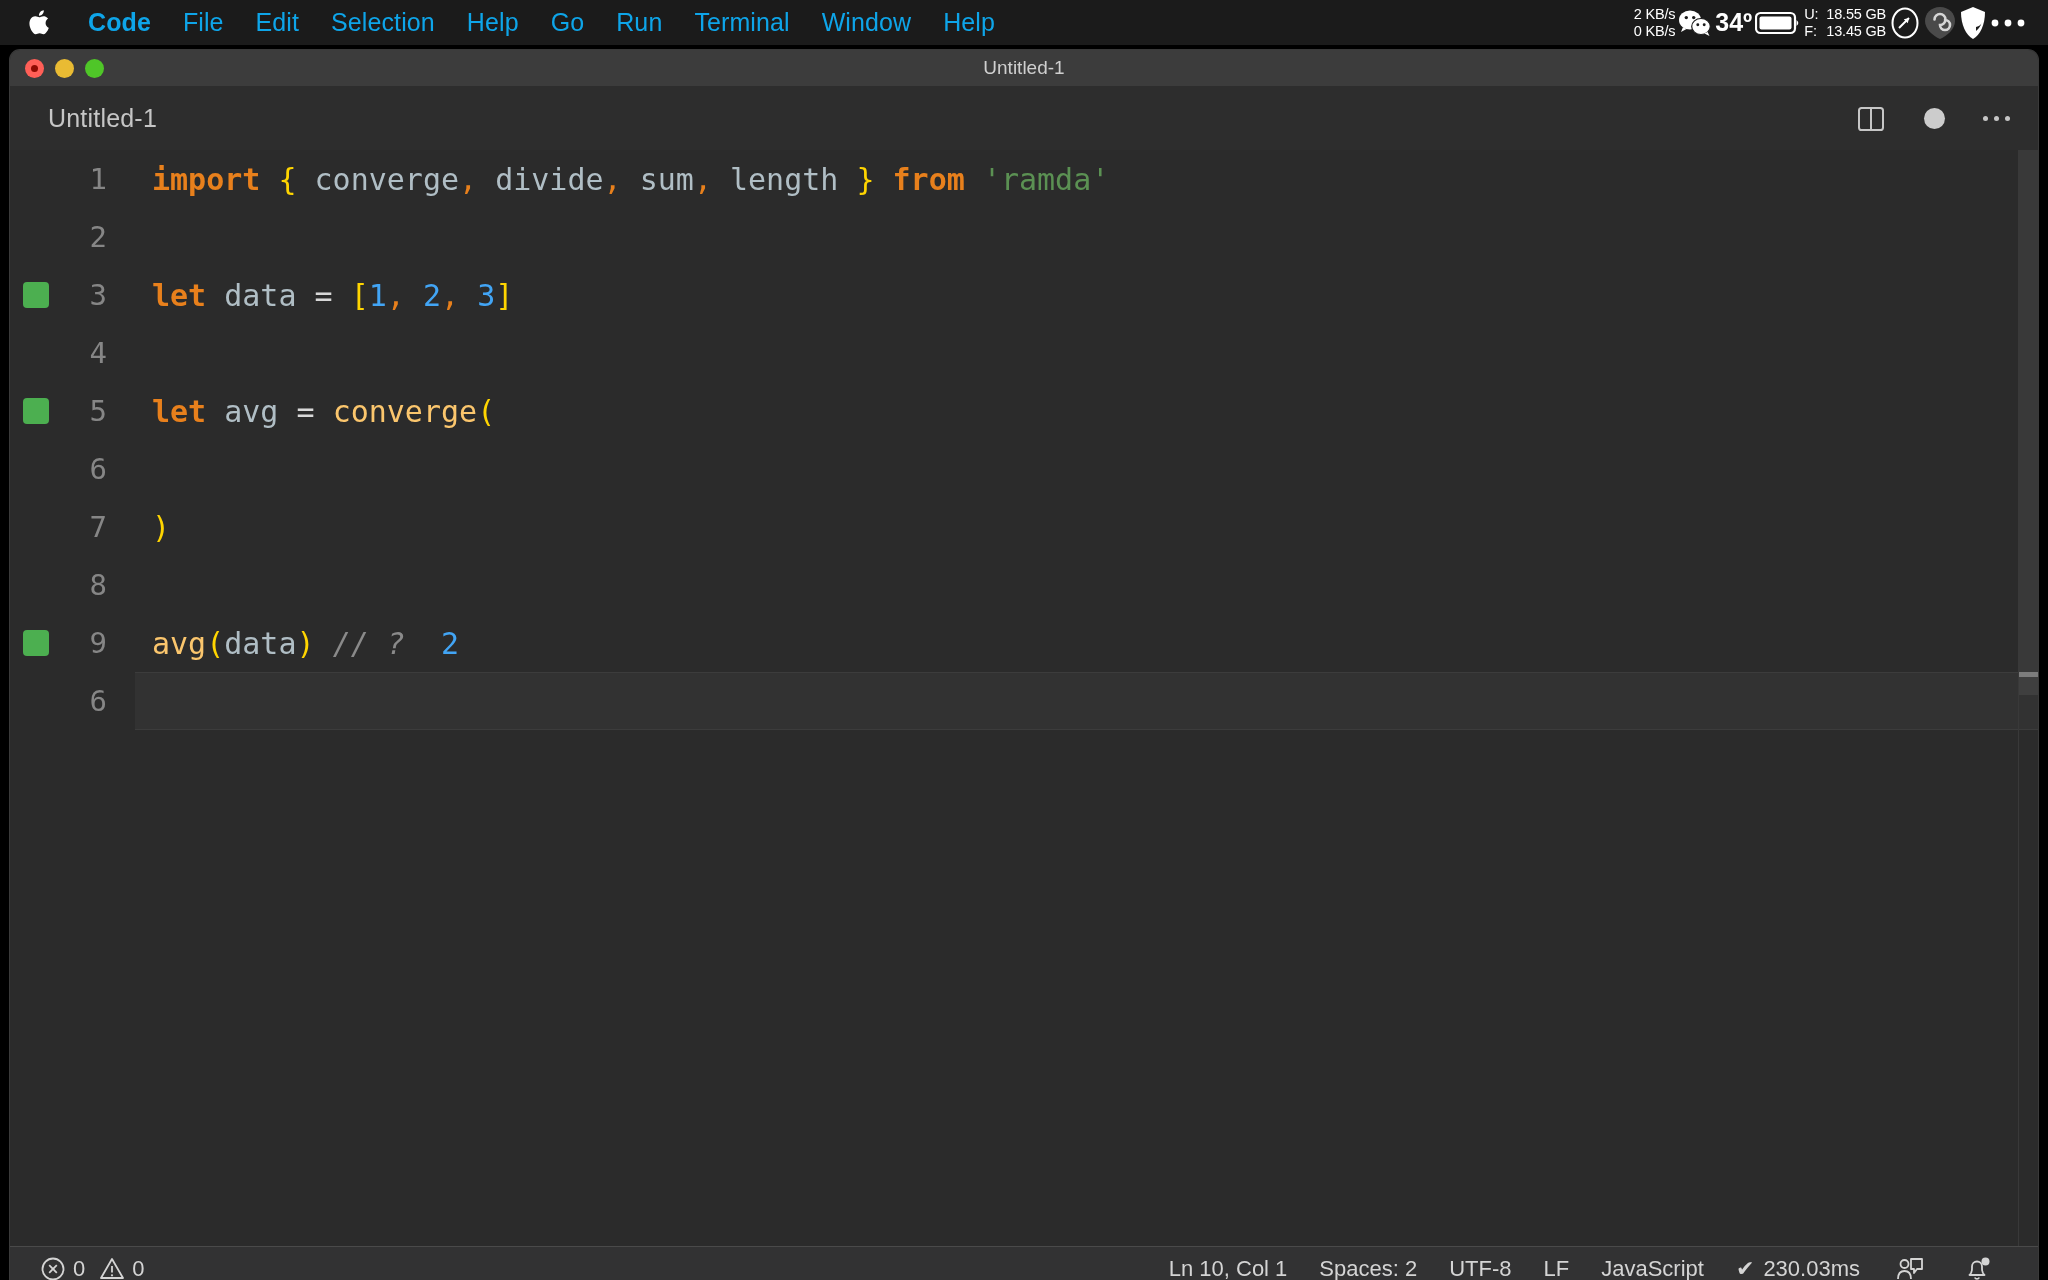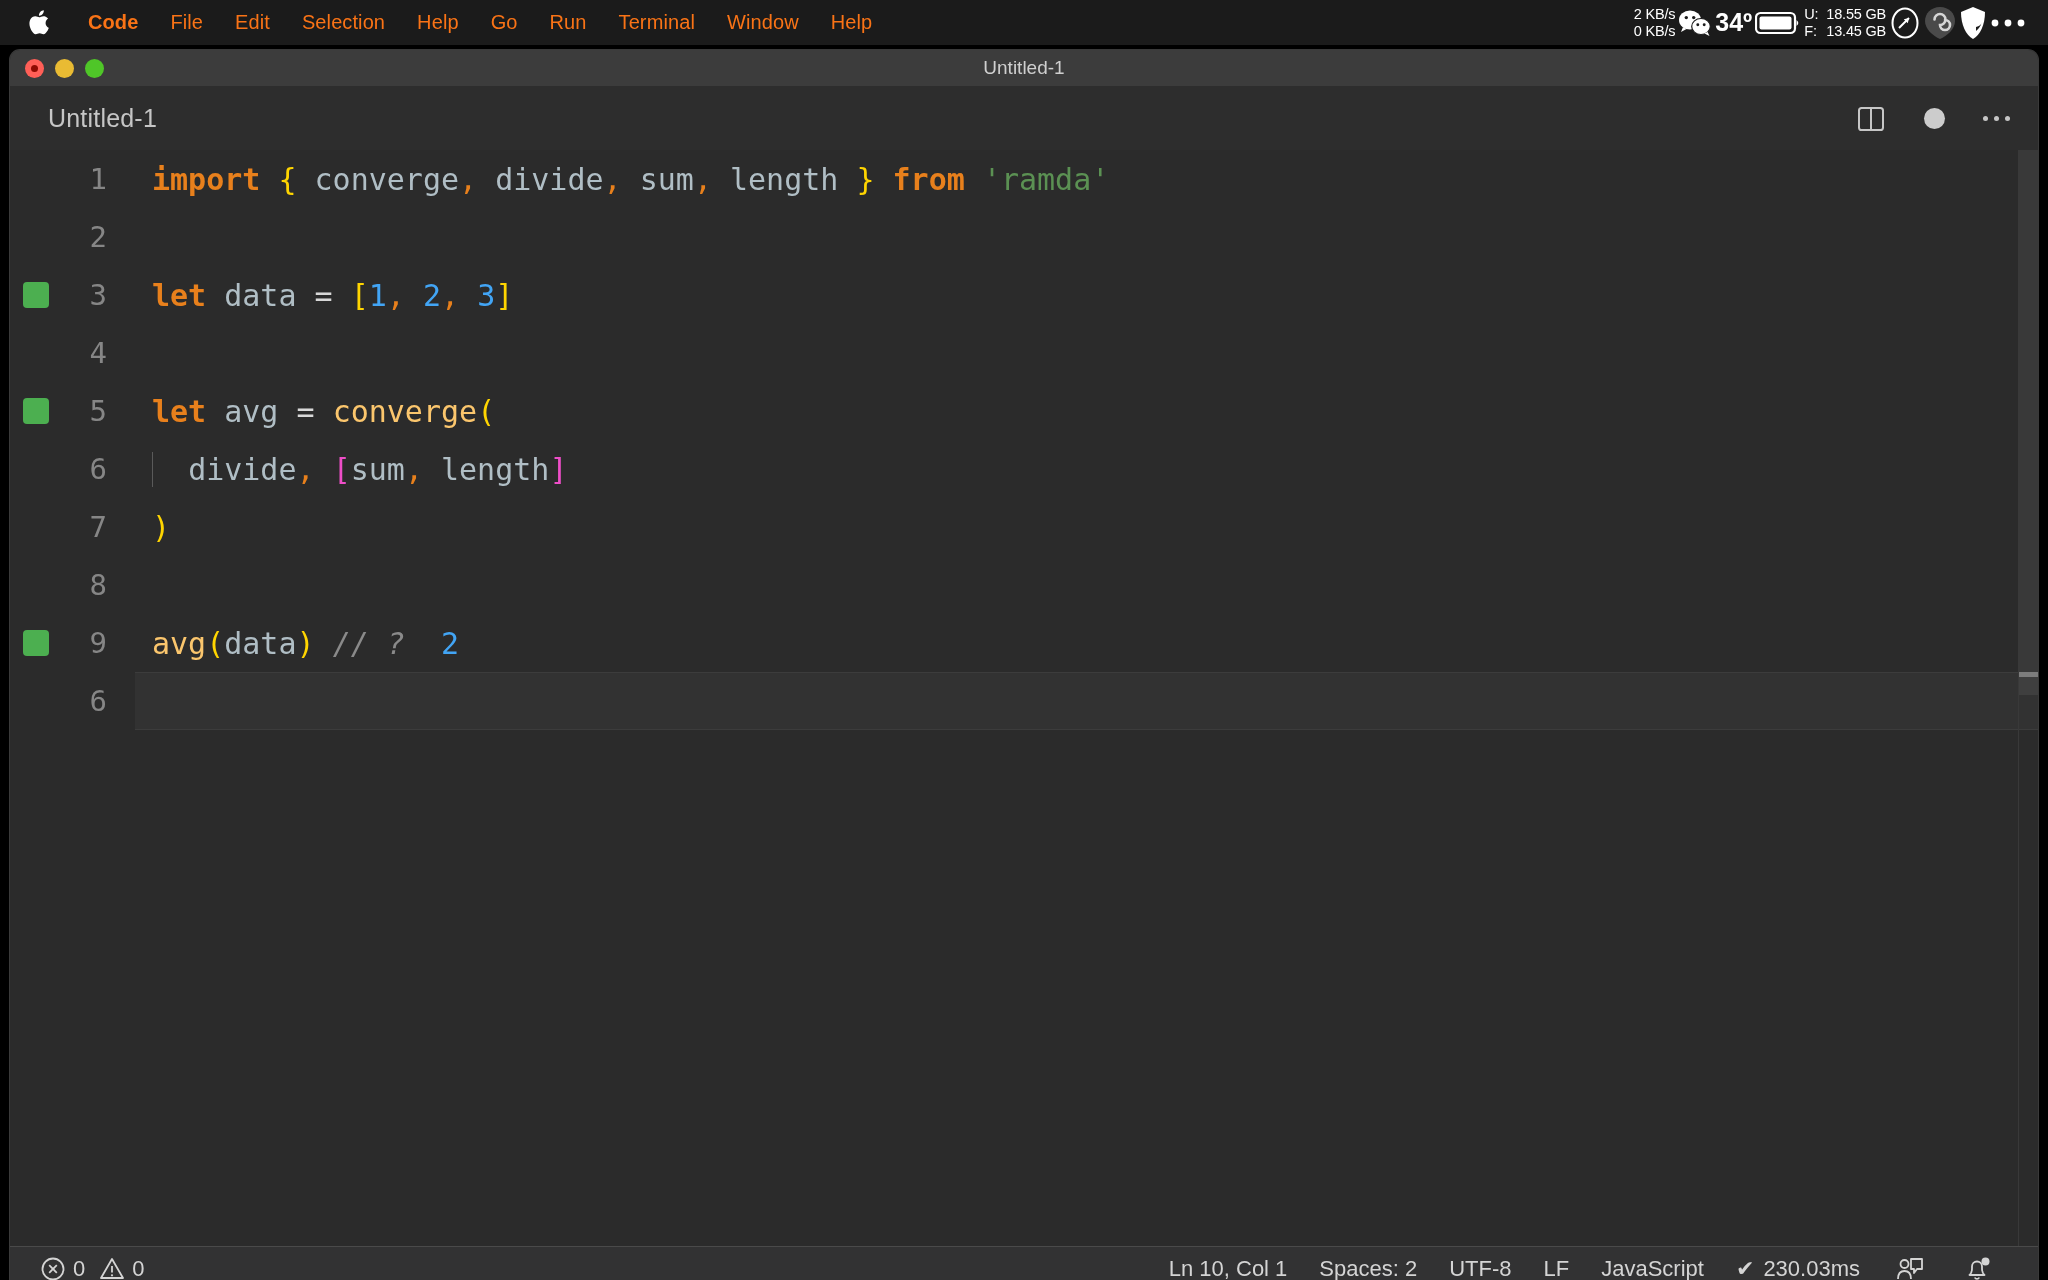--- a/index.html
+++ b/index.html
@@ -32,23 +32,23 @@
   .apple-logo {
     margin-left: 26px;
     margin-right: 20px;
     display: flex;
     align-items: center;
     justify-content: center;
     width: 26px;
     height: 30px;
   }
   .menu-item {
-    font-size: 20px;
+    font-size: 25px;
     padding: 0 16px;
-    color: #f97316;
+    color: #0ea5e9;
     white-space: nowrap;
     letter-spacing: 0.1px;
   }
   .menu-item.app-name { font-weight: bold; }
 
   #menubar-right {
     margin-left: auto;
     display: flex;
     align-items: center;
     height: 45px;
@@ -457,21 +457,20 @@
           <div class="linenum">4</div>
           <div class="linetext"></div>
         </div>
         <div class="code-line">
           <div class="gutter-mark"></div>
           <div class="linenum">5</div>
           <div class="linetext"><span class="t-kw">let</span><span class="t-op"> </span><span class="t-ident">avg</span><span class="t-op"> </span><span class="t-op">=</span><span class="t-op"> </span><span class="t-func">converge</span><span class="t-br1">(</span></div>
         </div>
         <div class="code-line">
           <div class="linenum">6</div>
-          <div class="linetext"><span class="indent-guide"></span><span class="t-op">  </span><span class="t-ident">divide</span><span class="t-punct">,</span><span class="t-op"> </span><span class="t-br2">[</span><span class="t-ident">sum</span><span class="t-punct">,</span><span class="t-op"> </span><span class="t-ident">length</span><span class="t-br2">]</span></div>
         </div>
         <div class="code-line">
           <div class="linenum">7</div>
           <div class="linetext"><span class="t-br1">)</span></div>
         </div>
         <div class="code-line">
           <div class="linenum">8</div>
           <div class="linetext"></div>
         </div>
         <div class="code-line">

